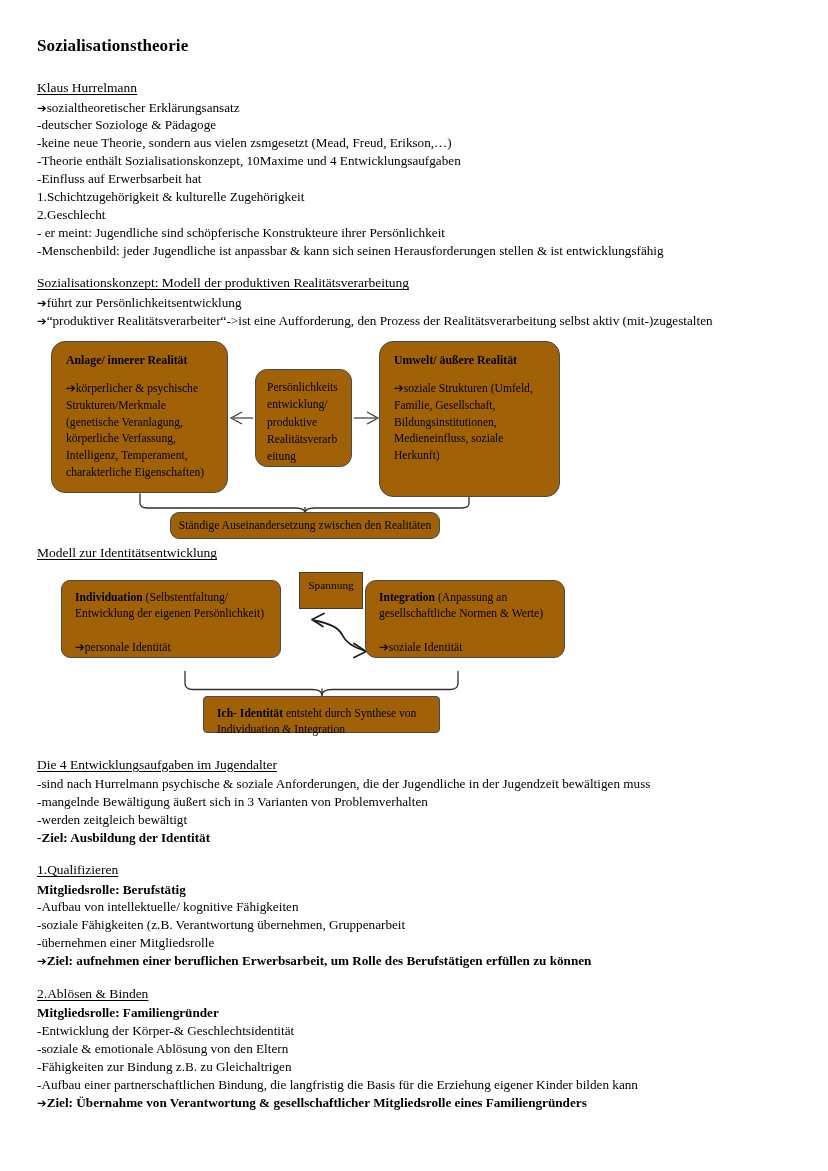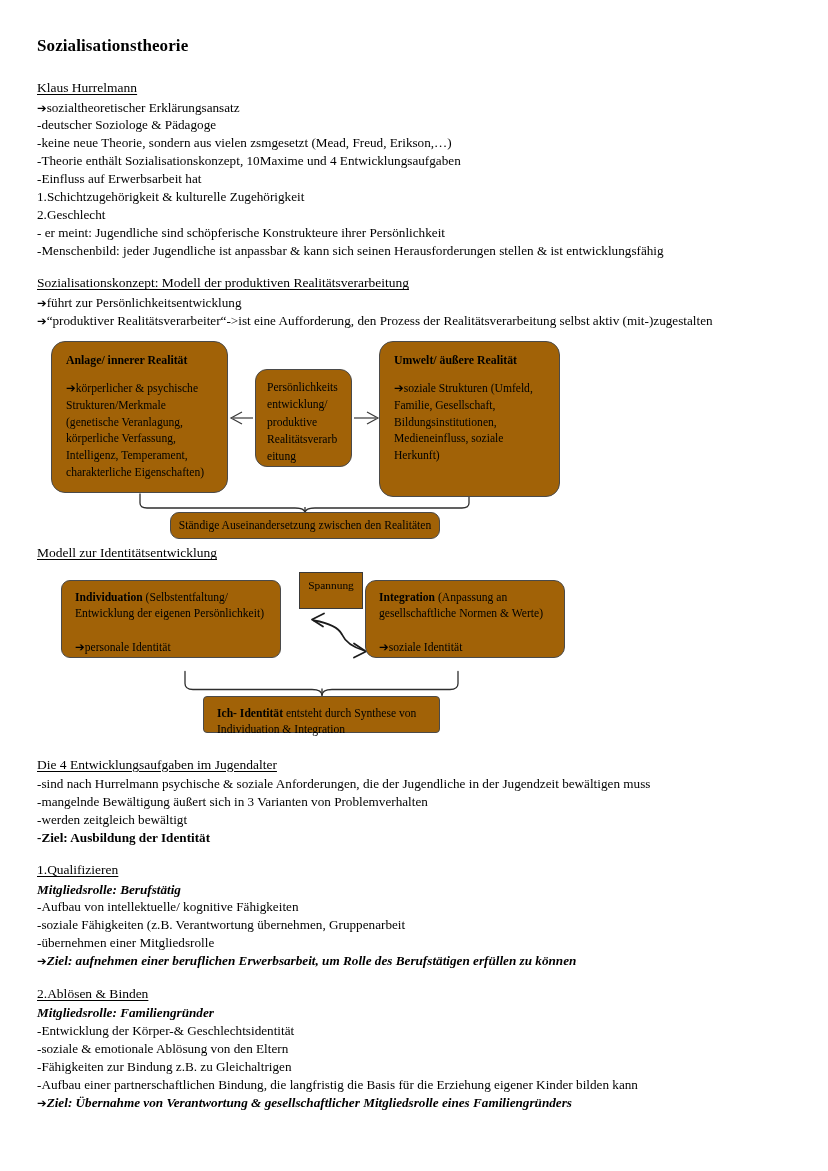--- a/index.html
+++ b/index.html
@@ -48,21 +48,21 @@
   .sec-head-wrap { margin-bottom: 0px; }
 
   .line {
     font-size: 13.2px;
     line-height: 1.355;
     margin: 0;
     white-space: normal;
   }
   .line.b { font-weight: bold; }
   .line .bold { font-weight: normal; }
-  .line.bi { font-weight: bold; font-style: italic; }
+  .line.bi { font-weight: bold; }
 
   .arrow { font-family: "DejaVu Sans", sans-serif; font-weight: bold; font-size: 11.5px; }
 
   .blockgap { height: 14px; }
 
   
   .diagram1 {
     position: relative;
     width: 760px;
     height: 208px;

